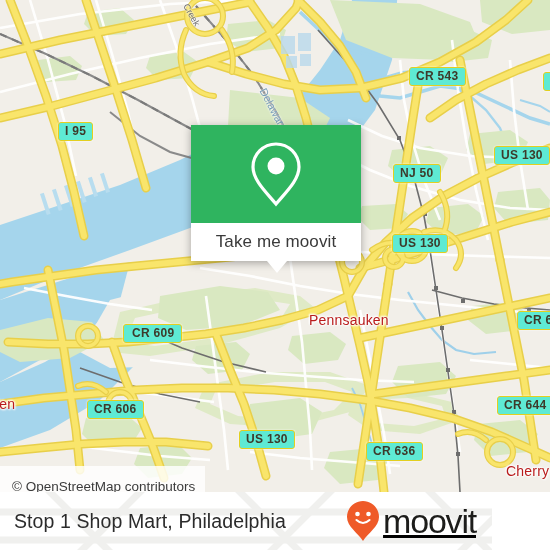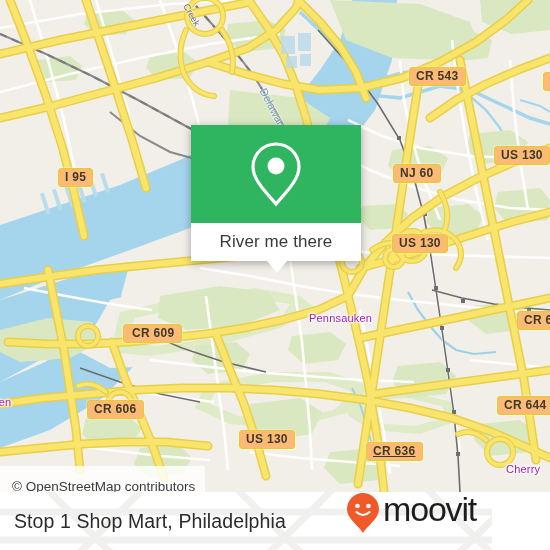--- a/index.html
+++ b/index.html
@@ -18,36 +18,36 @@
   #map svg{position:absolute;left:0;top:0;}
 
   .maplabel{
     position:absolute;
     font-family:"Liberation Sans", sans-serif;
     color:#6b6b6b;
     white-space:nowrap;
     pointer-events:none;
   }
   .place{
-    font-size:11px;color:#a21caf;letter-spacing:.2px;
+    font-size:14px;color:#b91c1c;letter-spacing:.2px;
     text-shadow:0 0 3px #fff,0 0 3px #fff,0 0 2px #fff,1px 1px 2px #fff,-1px -1px 2px #fff;
   }
   .water-label{
     font-size:11px;color:#7a9fb8;font-style:normal;
     text-shadow:0 0 2px #fff,0 0 3px #fff;
   }
   .creek-label{
     font-size:9px;color:#6e6e6e;
     text-shadow:0 0 2px #fff,0 0 3px #fff;
   }
 
   
   .shield{
     position:absolute;
-    background:#fdba74;
+    background:#5eead4;
     border:1.5px solid #e3cf1f;
     border-radius:3px;
     color:#3d3a2b;
     font-size:12px;
     font-weight:bold;
     letter-spacing:.3px;
     padding:1px 6px 2px 6px;
     line-height:14px;
     box-shadow:0 0 2px rgba(255,255,255,.9);
     white-space:nowrap;
@@ -92,21 +92,21 @@
     position:absolute;left:0;top:492px;width:492px;height:58px;
     background:#ffffff;overflow:hidden;
   }
   #footer .wm{position:absolute;left:0;top:0;opacity:1;}
   #footer .title{
     position:absolute;left:14px;top:0;height:58px;line-height:58px;
     font-size:19.5px;color:#2b2b2b;letter-spacing:.1px;white-space:nowrap;
   }
   #brand{
     position:absolute;right:16px;top:0;height:58px;
-    display:flex;align-items:flex-start;gap:3px;
+    display:flex;align-items:center;gap:3px;text-decoration:underline;
   }
   #brand .word{
     font-size:34px;color:#1d1d1b;letter-spacing:-1.2px;
     font-weight:500;line-height:34px;
   }
 </style>
 </head>
 <body>
 
 <div id="app">
@@ -347,46 +347,46 @@
       </g>
     </svg>
 
     <div class="maplabel place" style="left:309px;top:312px;">Pennsauken</div>
     <div class="maplabel place" style="left:-4px;top:396px;">len</div>
     <div class="maplabel place" style="left:506px;top:463px;">Cherry</div>
 
     <div class="maplabel water-label" style="left:268px;top:86px;transform:rotate(62deg);transform-origin:0 0;">Delaware River</div>
     <div class="maplabel creek-label" style="left:190px;top:2px;transform:rotate(60deg);transform-origin:0 0;">Creek</div>
 
-    <div class="shield" style="left:58px;top:122px;margin-top:46px;">I 95</div>
+    <div class="shield" style="left:58px;top:122px;">I 95</div>
     <div class="shield" style="left:409px;top:67px;">CR 543</div>
-    <div class="shield" style="left:393px;top:164px;">NJ 60</div>
+    <div class="shield" style="left:393px;top:164px;">NJ 50</div>
     <div class="shield" style="left:494px;top:146px;">US 130</div>
     <div class="shield" style="left:392px;top:234px;">US 130</div>
     <div class="shield" style="left:123px;top:324px;padding-left:8px;">CR 609</div>
     <div class="shield" style="left:517px;top:311px;">CR 644</div>
     <div class="shield" style="left:497px;top:396px;">CR 644</div>
     <div class="shield" style="left:87px;top:400px;">CR 606</div>
     <div class="shield" style="left:239px;top:430px;">US 130</div>
-    <div class="shield" style="left:366px;top:442px;text-decoration:underline;">CR 636</div>
+    <div class="shield" style="left:366px;top:442px;">CR 636</div>
     <div class="shield" style="left:543px;top:72px;">N</div>
 
     <div id="attrib">© OpenStreetMap contributors</div>
   </div>
 
   <div id="callout">
     <div class="shadowwrap">
       <div class="head">
         <svg width="56" height="68" viewBox="0 0 56 68">
           <path d="M28 4 C15.3 4 5 14.3 5 27 C5 40 18 52 28 64 C38 52 51 40 51 27 C51 14.3 40.7 4 28 4 Z" fill="none" stroke="#ffffff" stroke-width="3.2"></path>
           <circle cx="28" cy="26" r="8.5" fill="#ffffff"></circle>
         </svg>
       </div>
       <div class="foot">
-        <span>River me there</span>
+        <span>Take me moovit</span>
       </div>
     </div>
     <div class="tail"></div>
   </div>
 
   <div id="footer">
     <svg class="wm" width="550" height="58" viewBox="0 0 550 58">
       <g stroke="#f0f0ee" stroke-width="7" fill="none">
         <path d="M40,-10 L120,70"></path>
         <path d="M150,-10 L70,70"></path>

